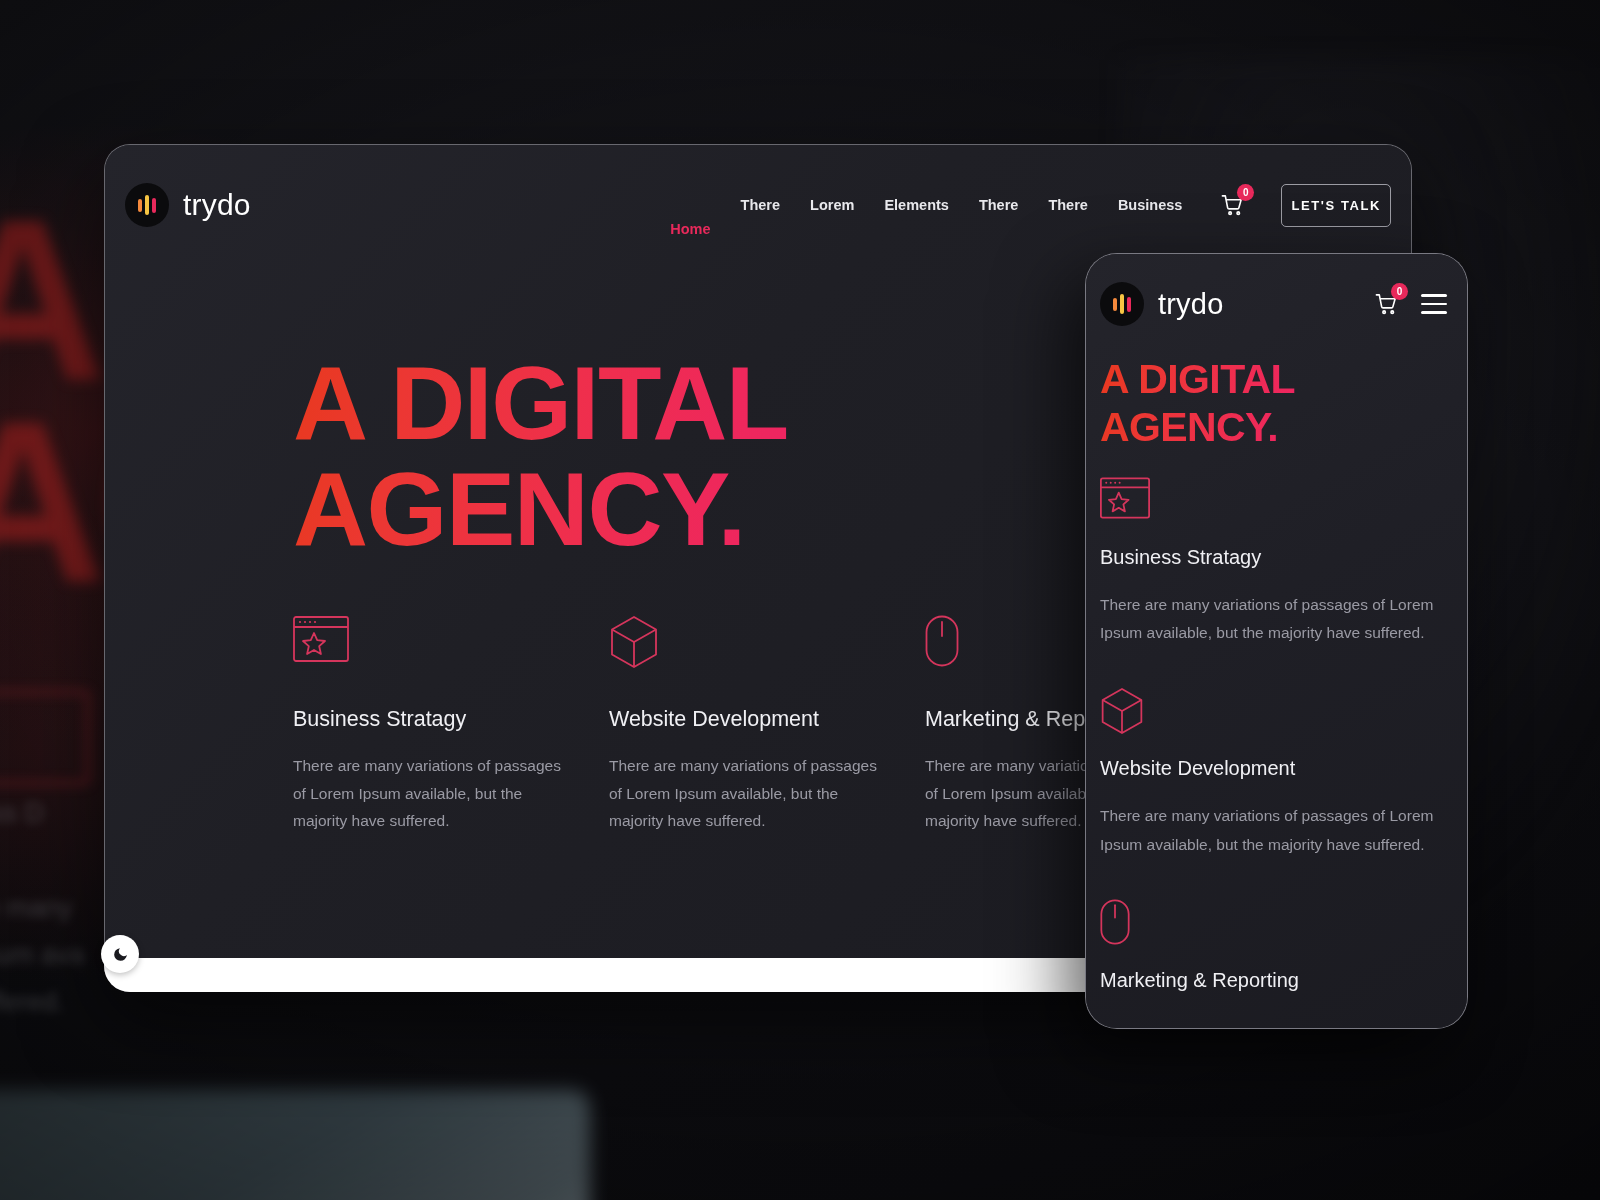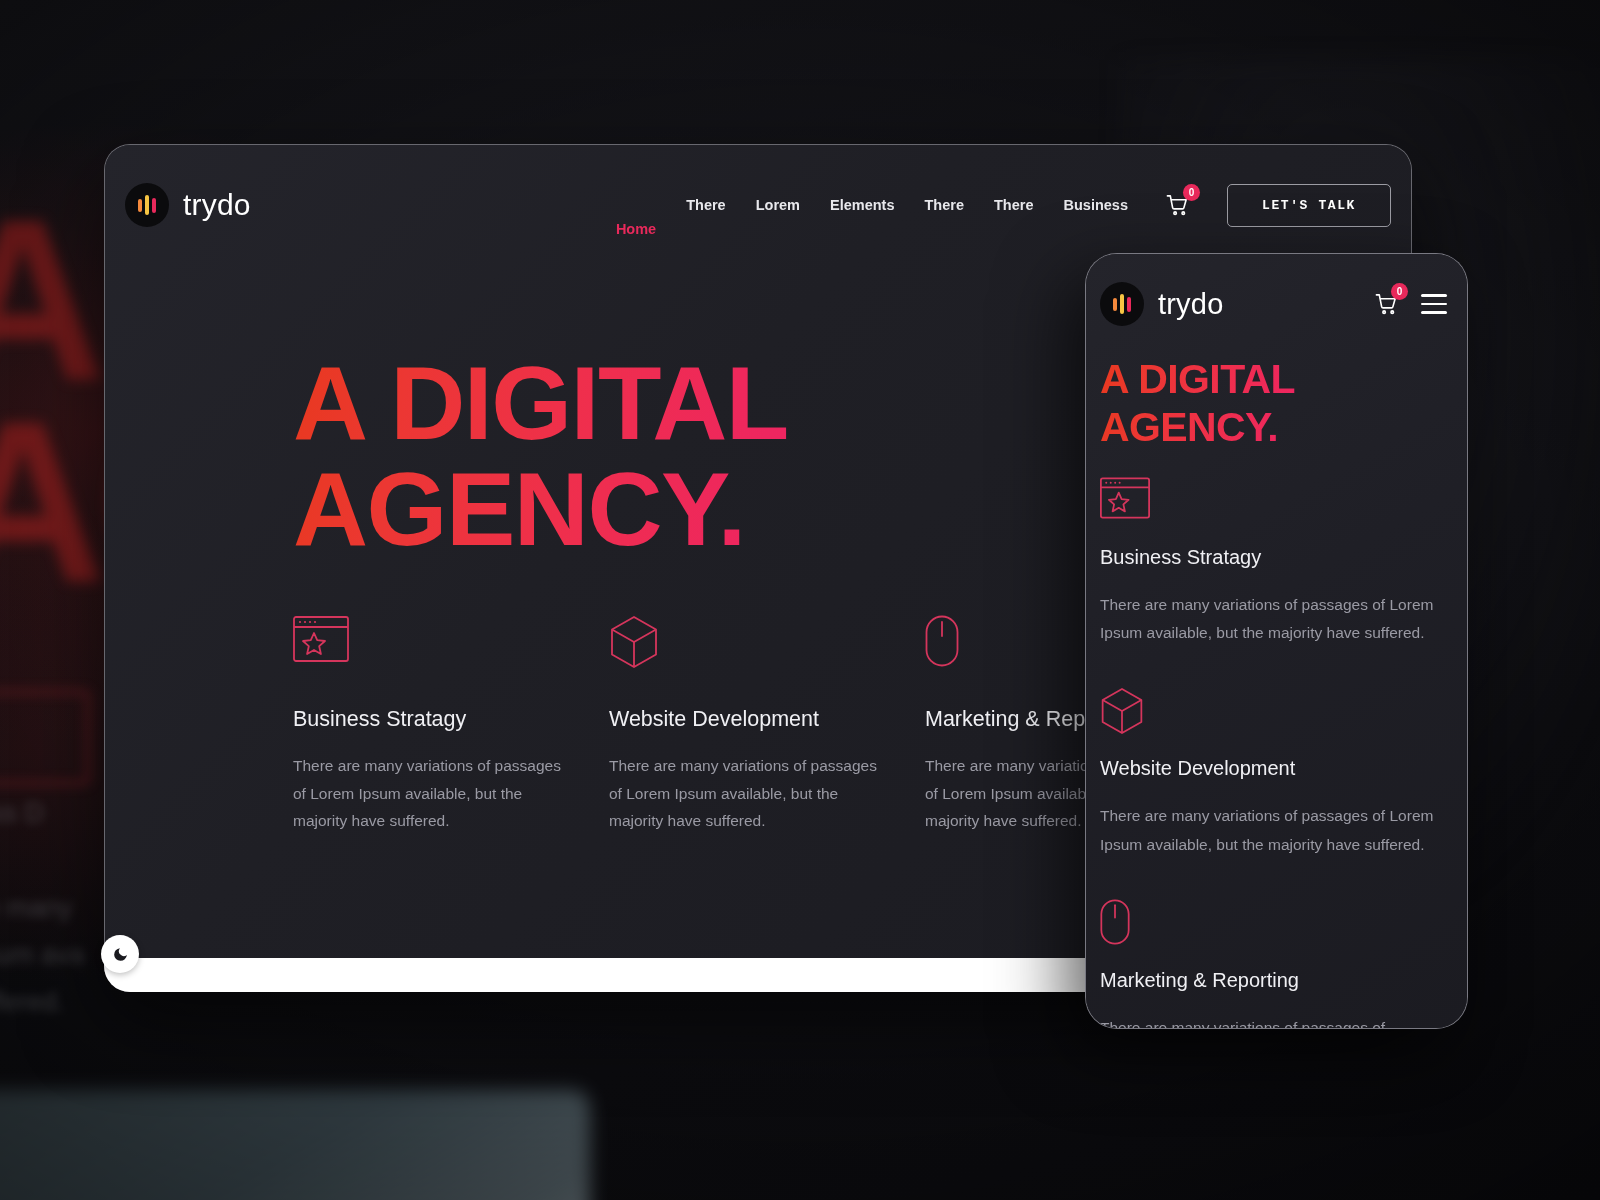--- a/index.html
+++ b/index.html
@@ -173,22 +173,22 @@
     padding: 0 3px;
   }
   .talk-btn {
     border: 1px solid rgba(210,210,218,0.7);
     border-radius: 5px;
     background: transparent;
     color: #ffffff;
     font-size: 13px;
     font-weight: 700;
     letter-spacing: 1.6px;
-    padding: 13px 34px;
-    font-family: Liberation Mono, monospace;
+    padding: 13px 9px;
+    font-family: Liberation Sans, sans-serif;
     cursor: pointer;
   }
 
   
   .hero-title {
     position: absolute;
     top: 205px;
     left: 188px;
     font-size: 104px;
     font-weight: 900;
@@ -497,20 +497,19 @@
         </div>
 
         <div class="m-card">
           <div class="m-icon">
             <svg width="30" height="46" viewBox="0 0 34 52" fill="none" stroke="#d5355c" stroke-width="2" stroke-linecap="round">
               <rect x="1.5" y="1.5" width="31" height="49" rx="15.5"></rect>
               <line x1="17" y1="7" x2="17" y2="21"></line>
             </svg>
           </div>
           <div class="m-title">Marketing &amp; Reporting</div>
-          <div class="m-desc">There are many variations of passages of</div>
         </div>
 
       </div>
     </div>
   </div>
 
 </div>
 
 </body></html>

